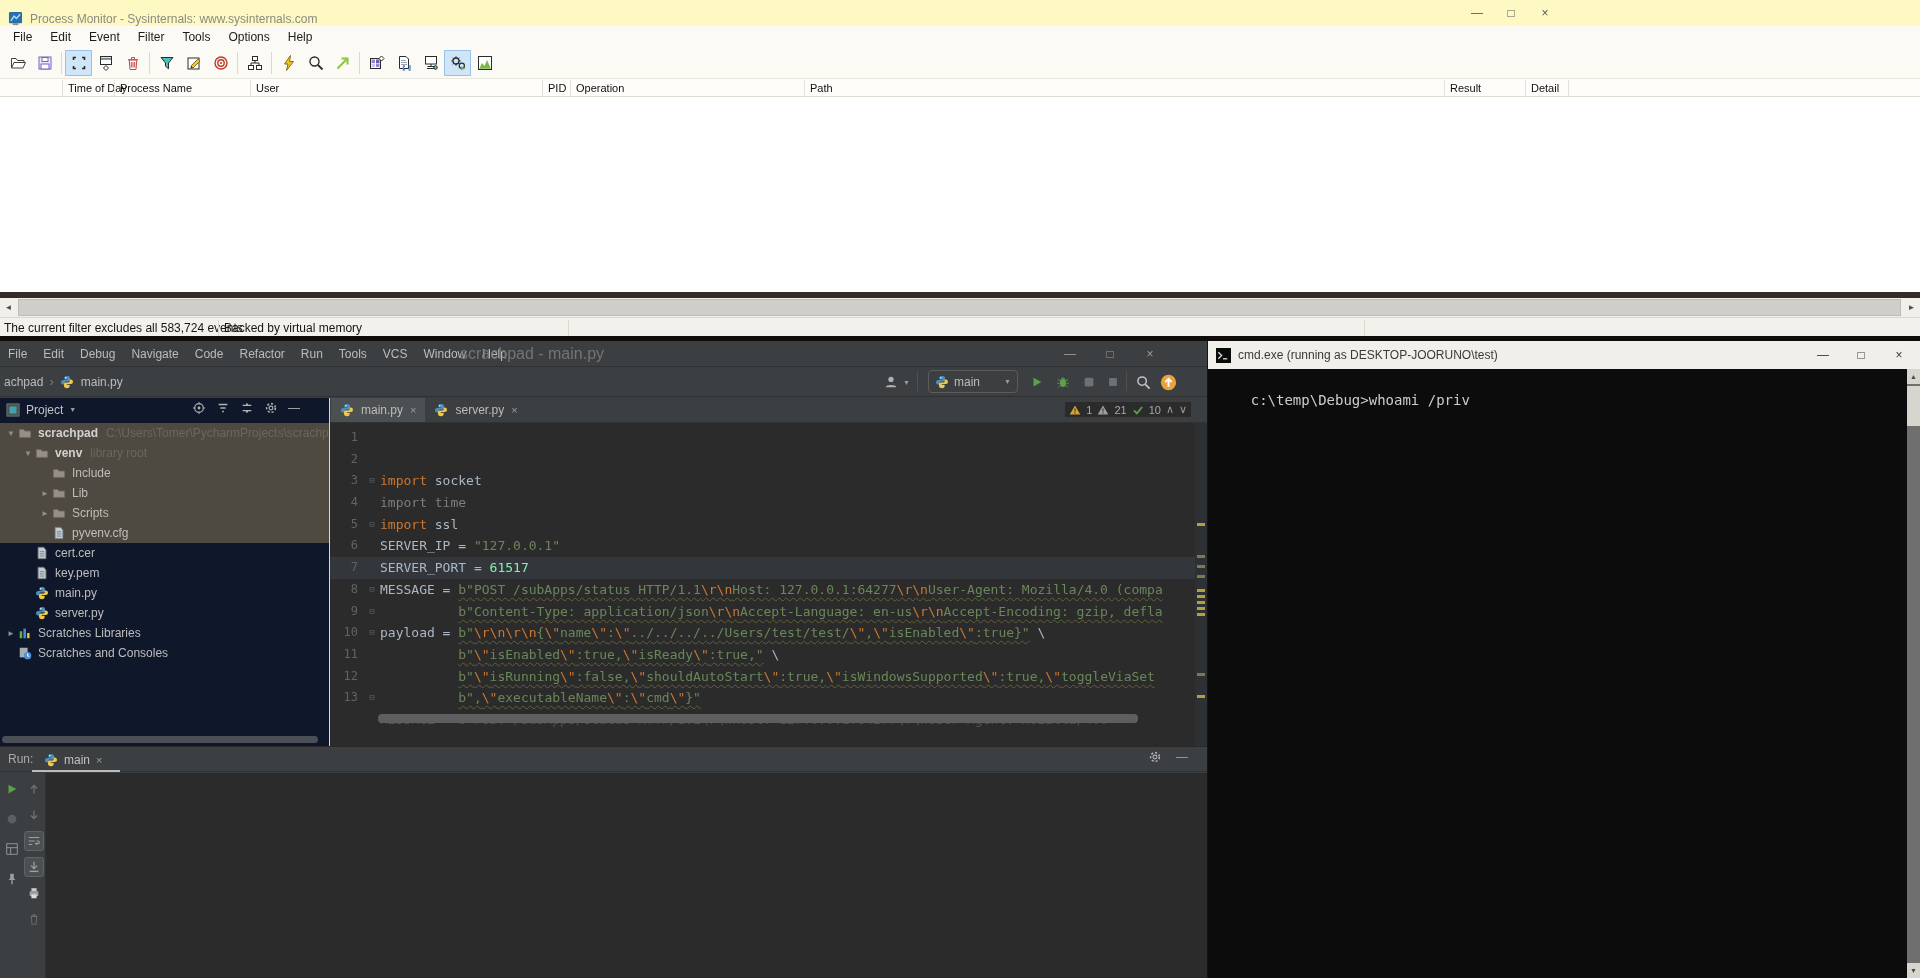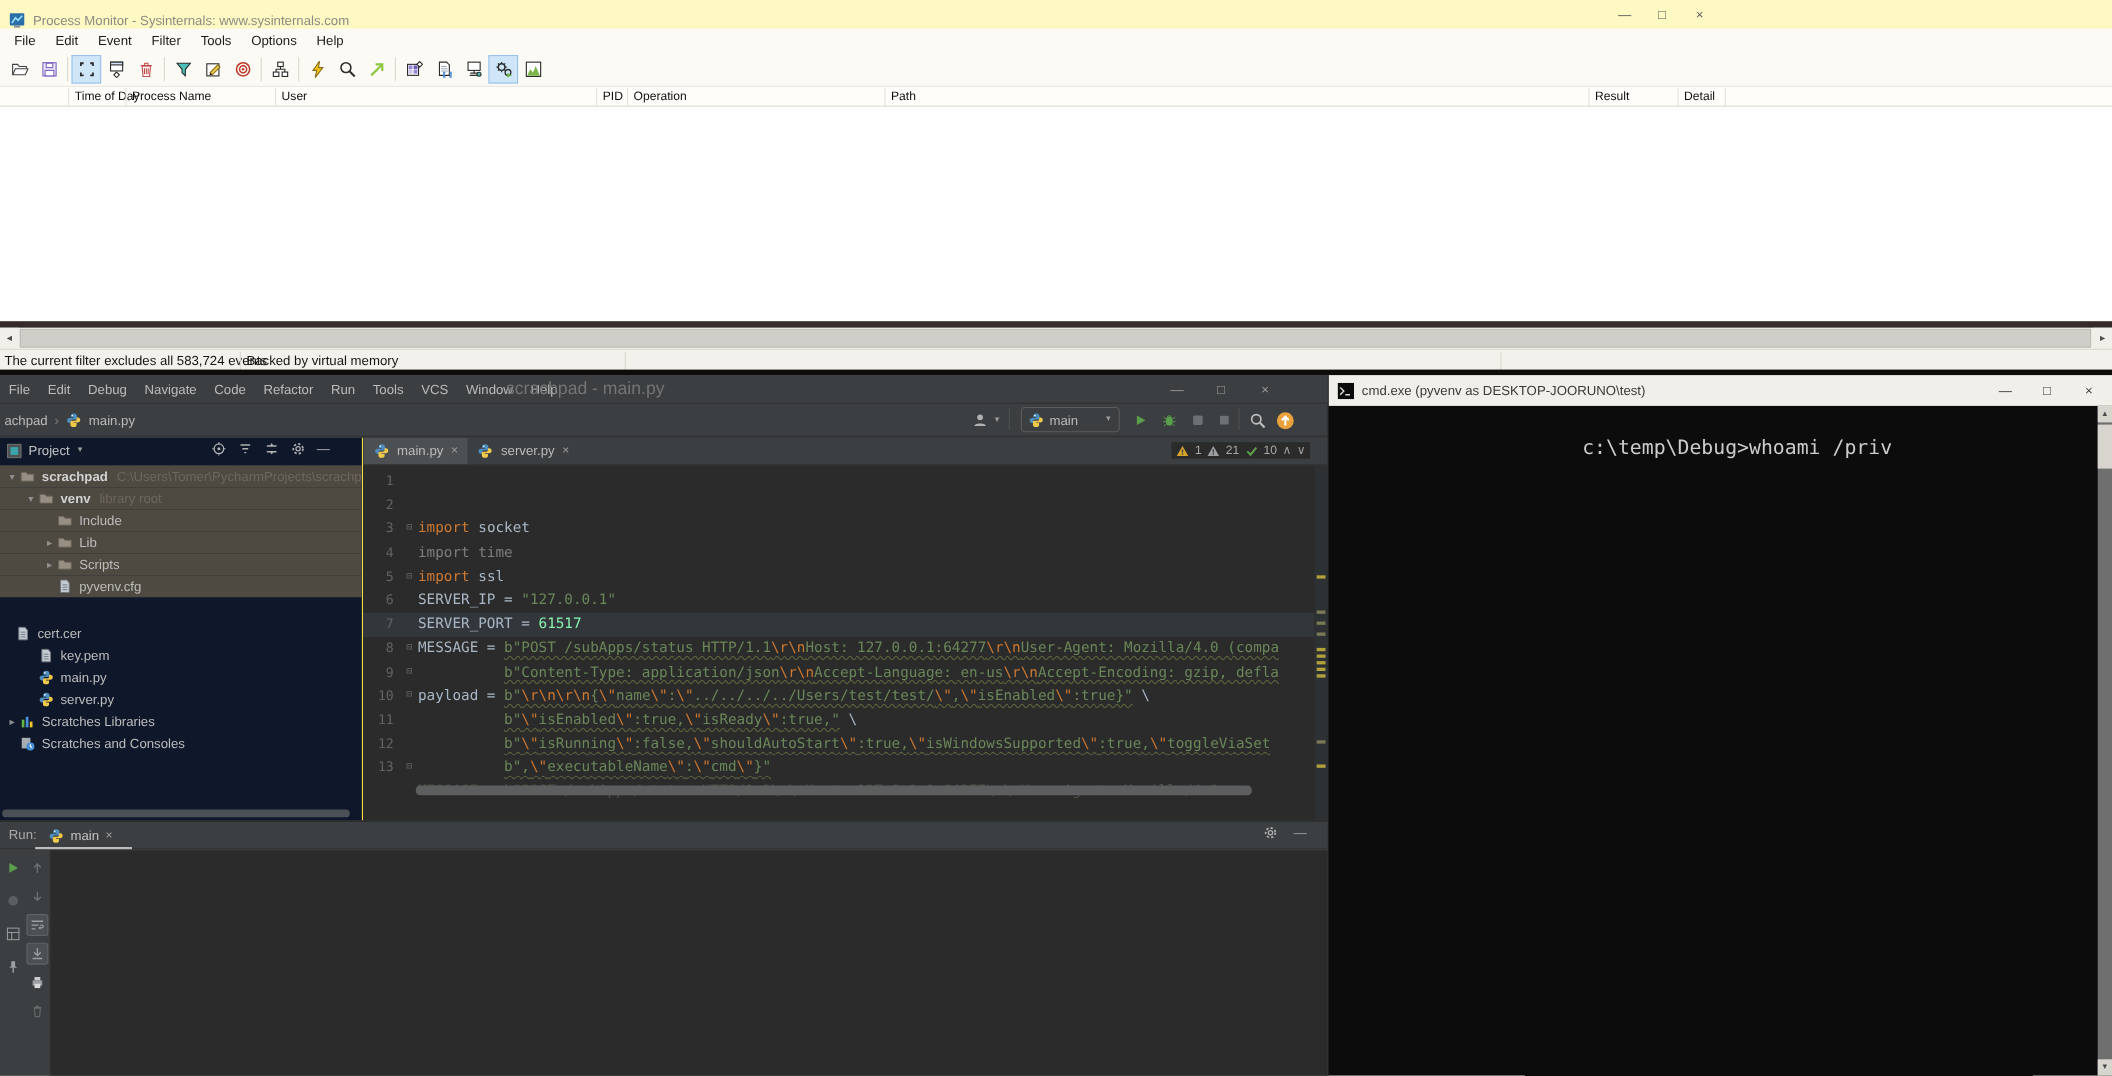--- a/index.html
+++ b/index.html
@@ -136,21 +136,21 @@
 
   
   #cmd { position:absolute; left:1208px; top:341px; width:712px; height:637px; background:#0c0c0c; }
   .cmd-titlebar { height:28px; background:#f1efe9; display:flex; align-items:center;
     gap:7px; padding-left:8px; position:relative; }
   .cmd-title { font-size:12px; color:#3a3a3a; }
   .cmd-caps { position:absolute; right:2px; top:2px; display:flex; }
   .cmd-cap { width:38px; height:23px; display:flex; align-items:center; justify-content:center;
     color:#3a3a3a; font-size:12px; }
   .cmd-body { position:absolute; top:28px; left:0; right:13px; bottom:0; padding:7px 9px;
-    font-family:"DejaVu Sans Mono", monospace; font-size:18px; color:#cccccc; white-space:pre;text-align:center; }
+    font-family:"DejaVu Sans Mono", monospace; font-size:14px; color:#cccccc; white-space:pre; }
   .cmd-scroll { position:absolute; top:28px; right:0; width:13px; bottom:0; background:#6f6f6f; }
   .cmd-sarrow { position:absolute; left:0; width:13px; height:15px; background:#d8d5cf;
     color:#4a4a4a; font-size:7px; display:flex; align-items:center; justify-content:center; }
   .cmd-sarrow.up{top:0} .cmd-sarrow.down{bottom:0}
   .cmd-sthumb { position:absolute; left:0; top:17px; width:13px; height:40px; background:#d8d5cf; }
 
   svg { display:block; }
 </style>
 </head>
 <body>
@@ -508,21 +508,21 @@
           <div class="tree-row hl" style="padding-left: 38px;">
             <span class="tree-chev"></span>
             <span class="tree-ico">
               <svg width="14" height="14" viewBox="0 0 16 16">
                 <path d="M3.5 1.5 H10 L12.5 4.5 V14.5 H3.5 Z" fill="#c4cad1" stroke="#70777e"></path>
                 <path d="M5.5 6.5 H10.5 M5.5 9 H10.5 M5.5 11.5 H10.5" stroke="#717b88"></path>
               </svg>
             </span>
             <span class="tree-label">pyvenv.cfg</span>
           </div>
-          <div class="tree-row" style=" margin-top: 23px;">
+          <div class="tree-row" style="padding-left: 21px;">
             <span class="tree-chev"></span>
             <span class="tree-ico">
               <svg width="14" height="14" viewBox="0 0 16 16">
                 <path d="M3.5 1.5 H10 L12.5 4.5 V14.5 H3.5 Z" fill="#c4cad1" stroke="#70777e"></path>
                 <path d="M5.5 6.5 H10.5 M5.5 9 H10.5 M5.5 11.5 H10.5" stroke="#717b88"></path>
               </svg>
             </span>
             <span class="tree-label">cert.cer</span>
           </div>
           <div class="tree-row" style="padding-left: 21px;">
@@ -749,21 +749,21 @@
 
 <div id="cmd">
   <div class="cmd-titlebar">
     <span id="cmd-app-icon">
         <svg width="15" height="15" viewBox="0 0 16 16">
           <rect width="16" height="16" fill="#0a0a0a"></rect>
           <path d="M2.5 4.5 L6 8 L2.5 11.5" stroke="#dddddd" fill="none" stroke-width="1.4"></path>
           <path d="M7.5 11.5 H12" stroke="#dddddd" stroke-width="1.4"></path>
         </svg>
       </span>
-    <span class="cmd-title">cmd.exe (pyvenv as DESKTOP-JOORUNO\test)</span>
+    <span class="cmd-title">cmd.exe (running as DESKTOP-JOORUNO\test)</span>
     <div class="cmd-caps">
       <div class="cmd-cap">—</div>
       <div class="cmd-cap">□</div>
       <div class="cmd-cap">×</div>
     </div>
   </div>
   <div class="cmd-body">
     <span>c:\temp\Debug&gt;whoami /priv</span>
   </div>
   <div class="cmd-scroll">

